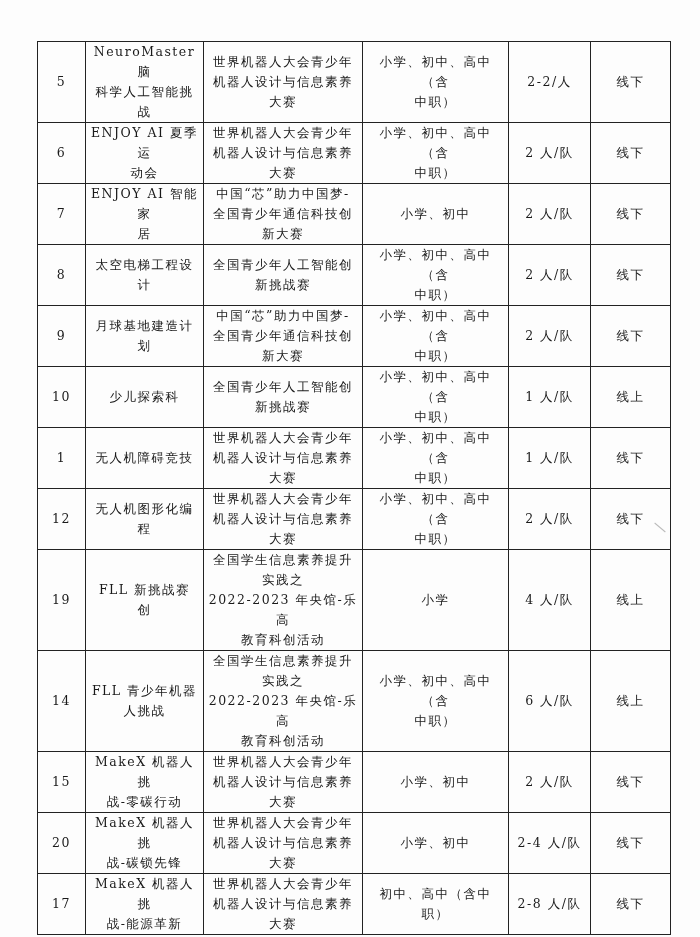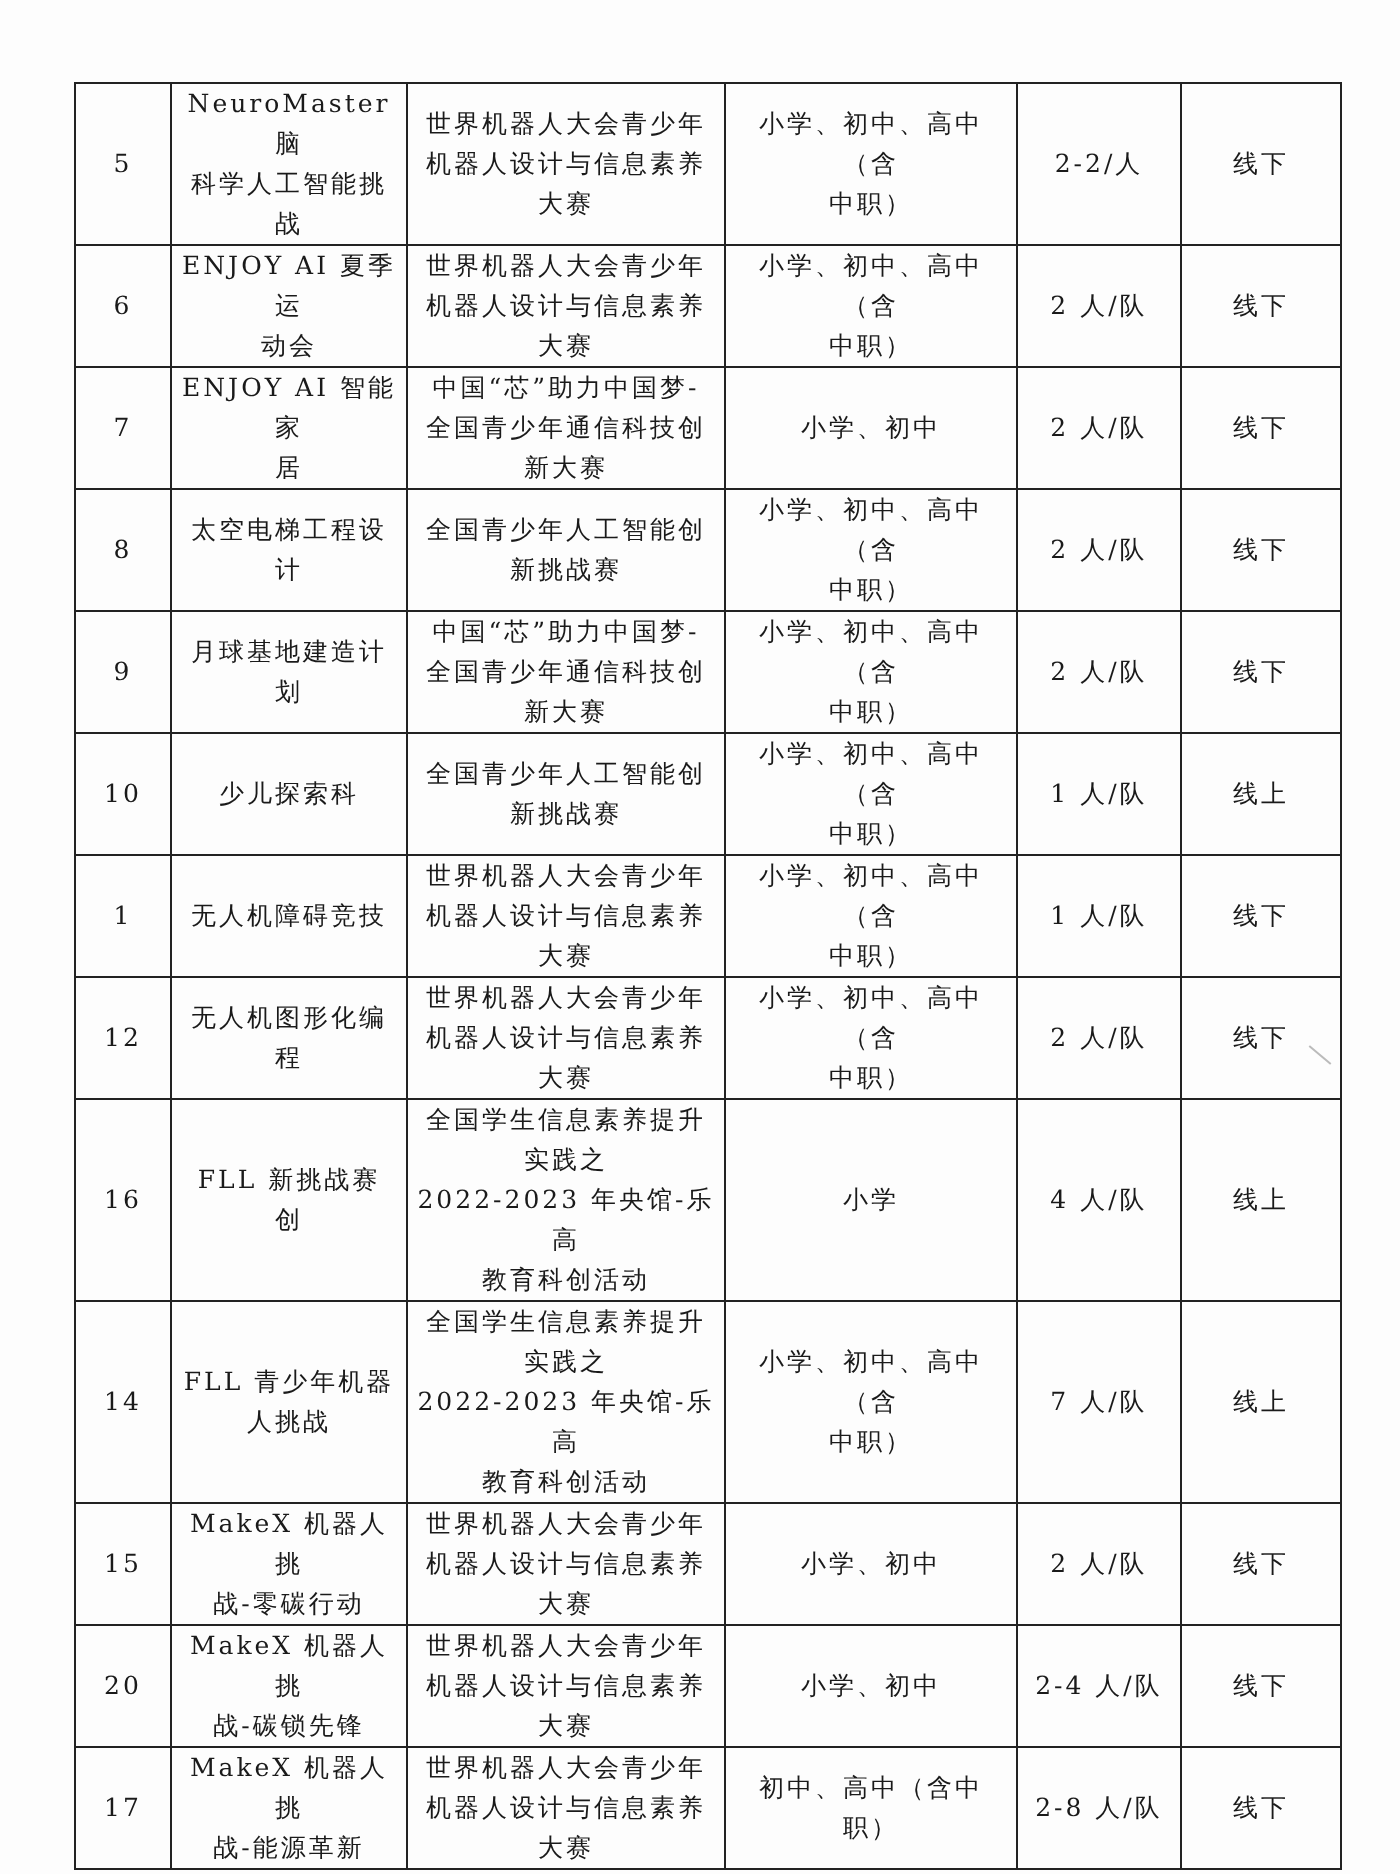--- a/index.html
+++ b/index.html
@@ -238,21 +238,21 @@
           </td>
           <td>
             <span class="cell-text">2 人/队</span>
           </td>
           <td>
             <span class="cell-text">线下</span>
           </td>
         </tr>
         <tr style="height: 81px;">
           <td>
-            <span class="cell-text">16</span>
+            <span class="cell-text">19</span>
           </td>
           <td>
             <span class="cell-text">FLL 新挑战赛
 创</span>
           </td>
           <td>
             <span class="cell-text">全国学生信息素养提升
 实践之
 2022-2023 年央馆-乐高
 教育科创活动</span>
@@ -279,21 +279,21 @@
             <span class="cell-text">全国学生信息素养提升
 实践之
 2022-2023 年央馆-乐高
 教育科创活动</span>
           </td>
           <td>
             <span class="cell-text">小学、初中、高中（含
 中职）</span>
           </td>
           <td>
-            <span class="cell-text">7 人/队</span>
+            <span class="cell-text">6 人/队</span>
           </td>
           <td>
             <span class="cell-text">线上</span>
           </td>
         </tr>
         <tr style="height: 60px;">
           <td>
             <span class="cell-text">15</span>
           </td>
           <td>

